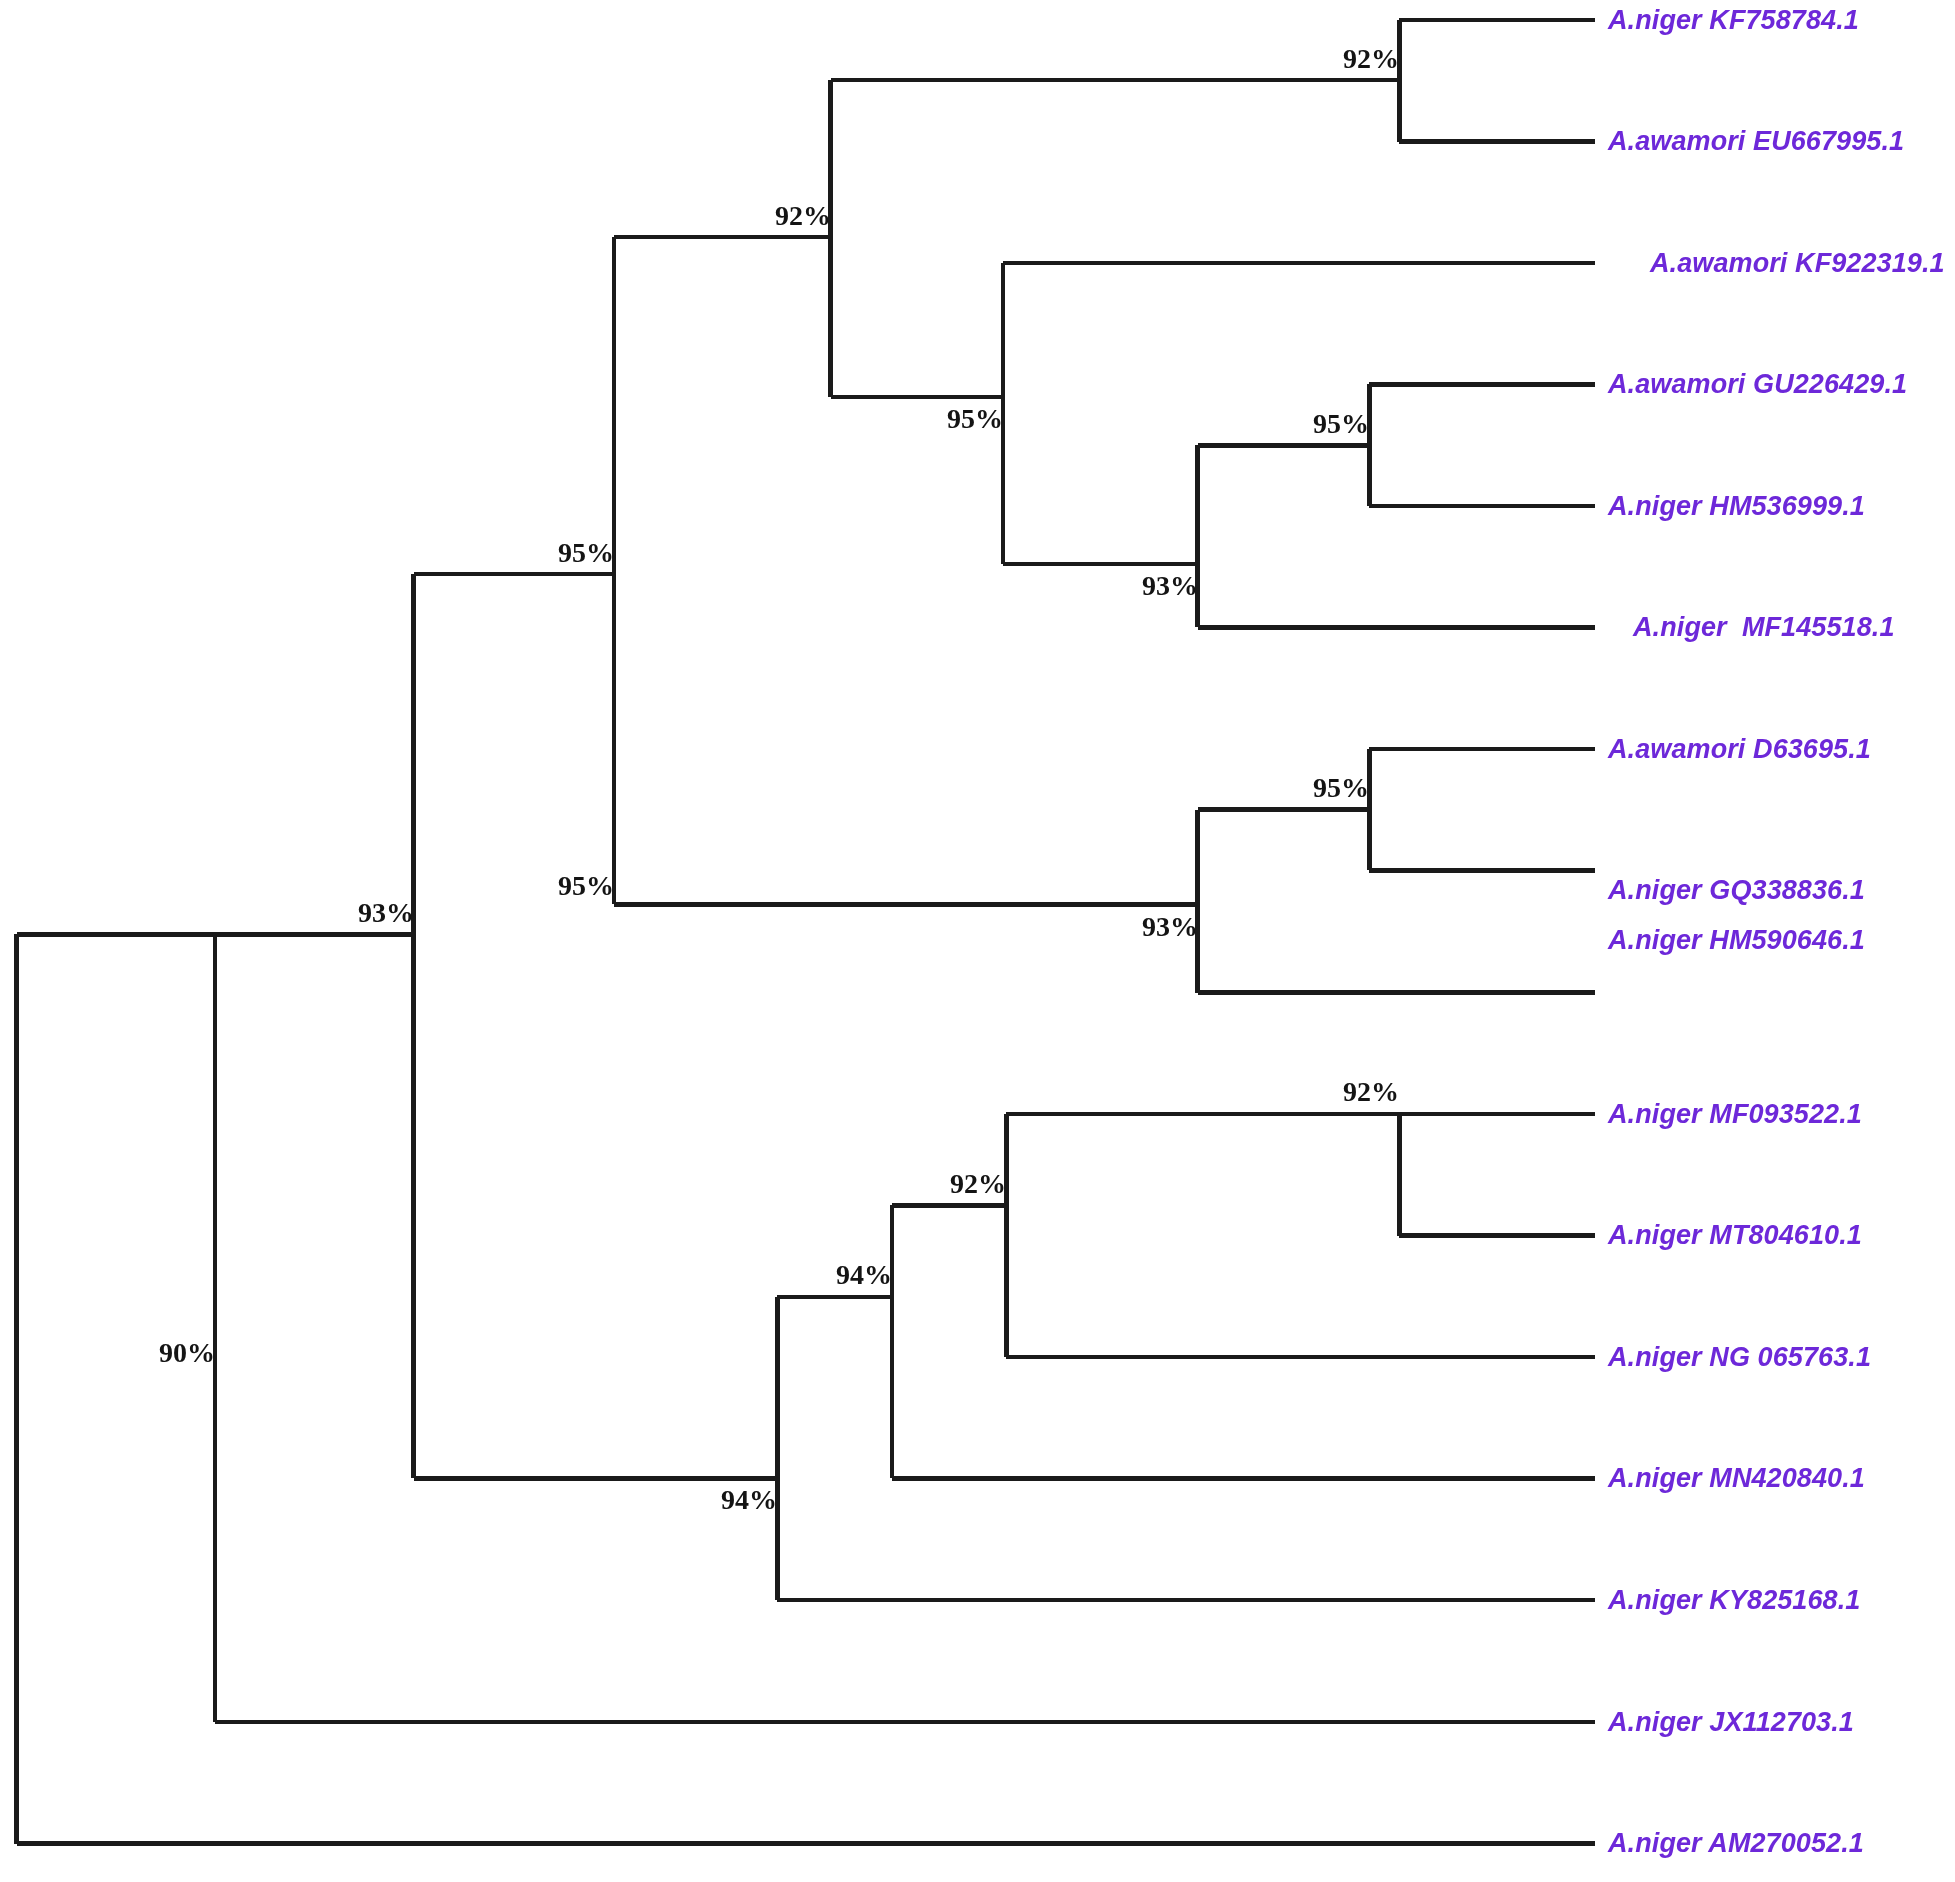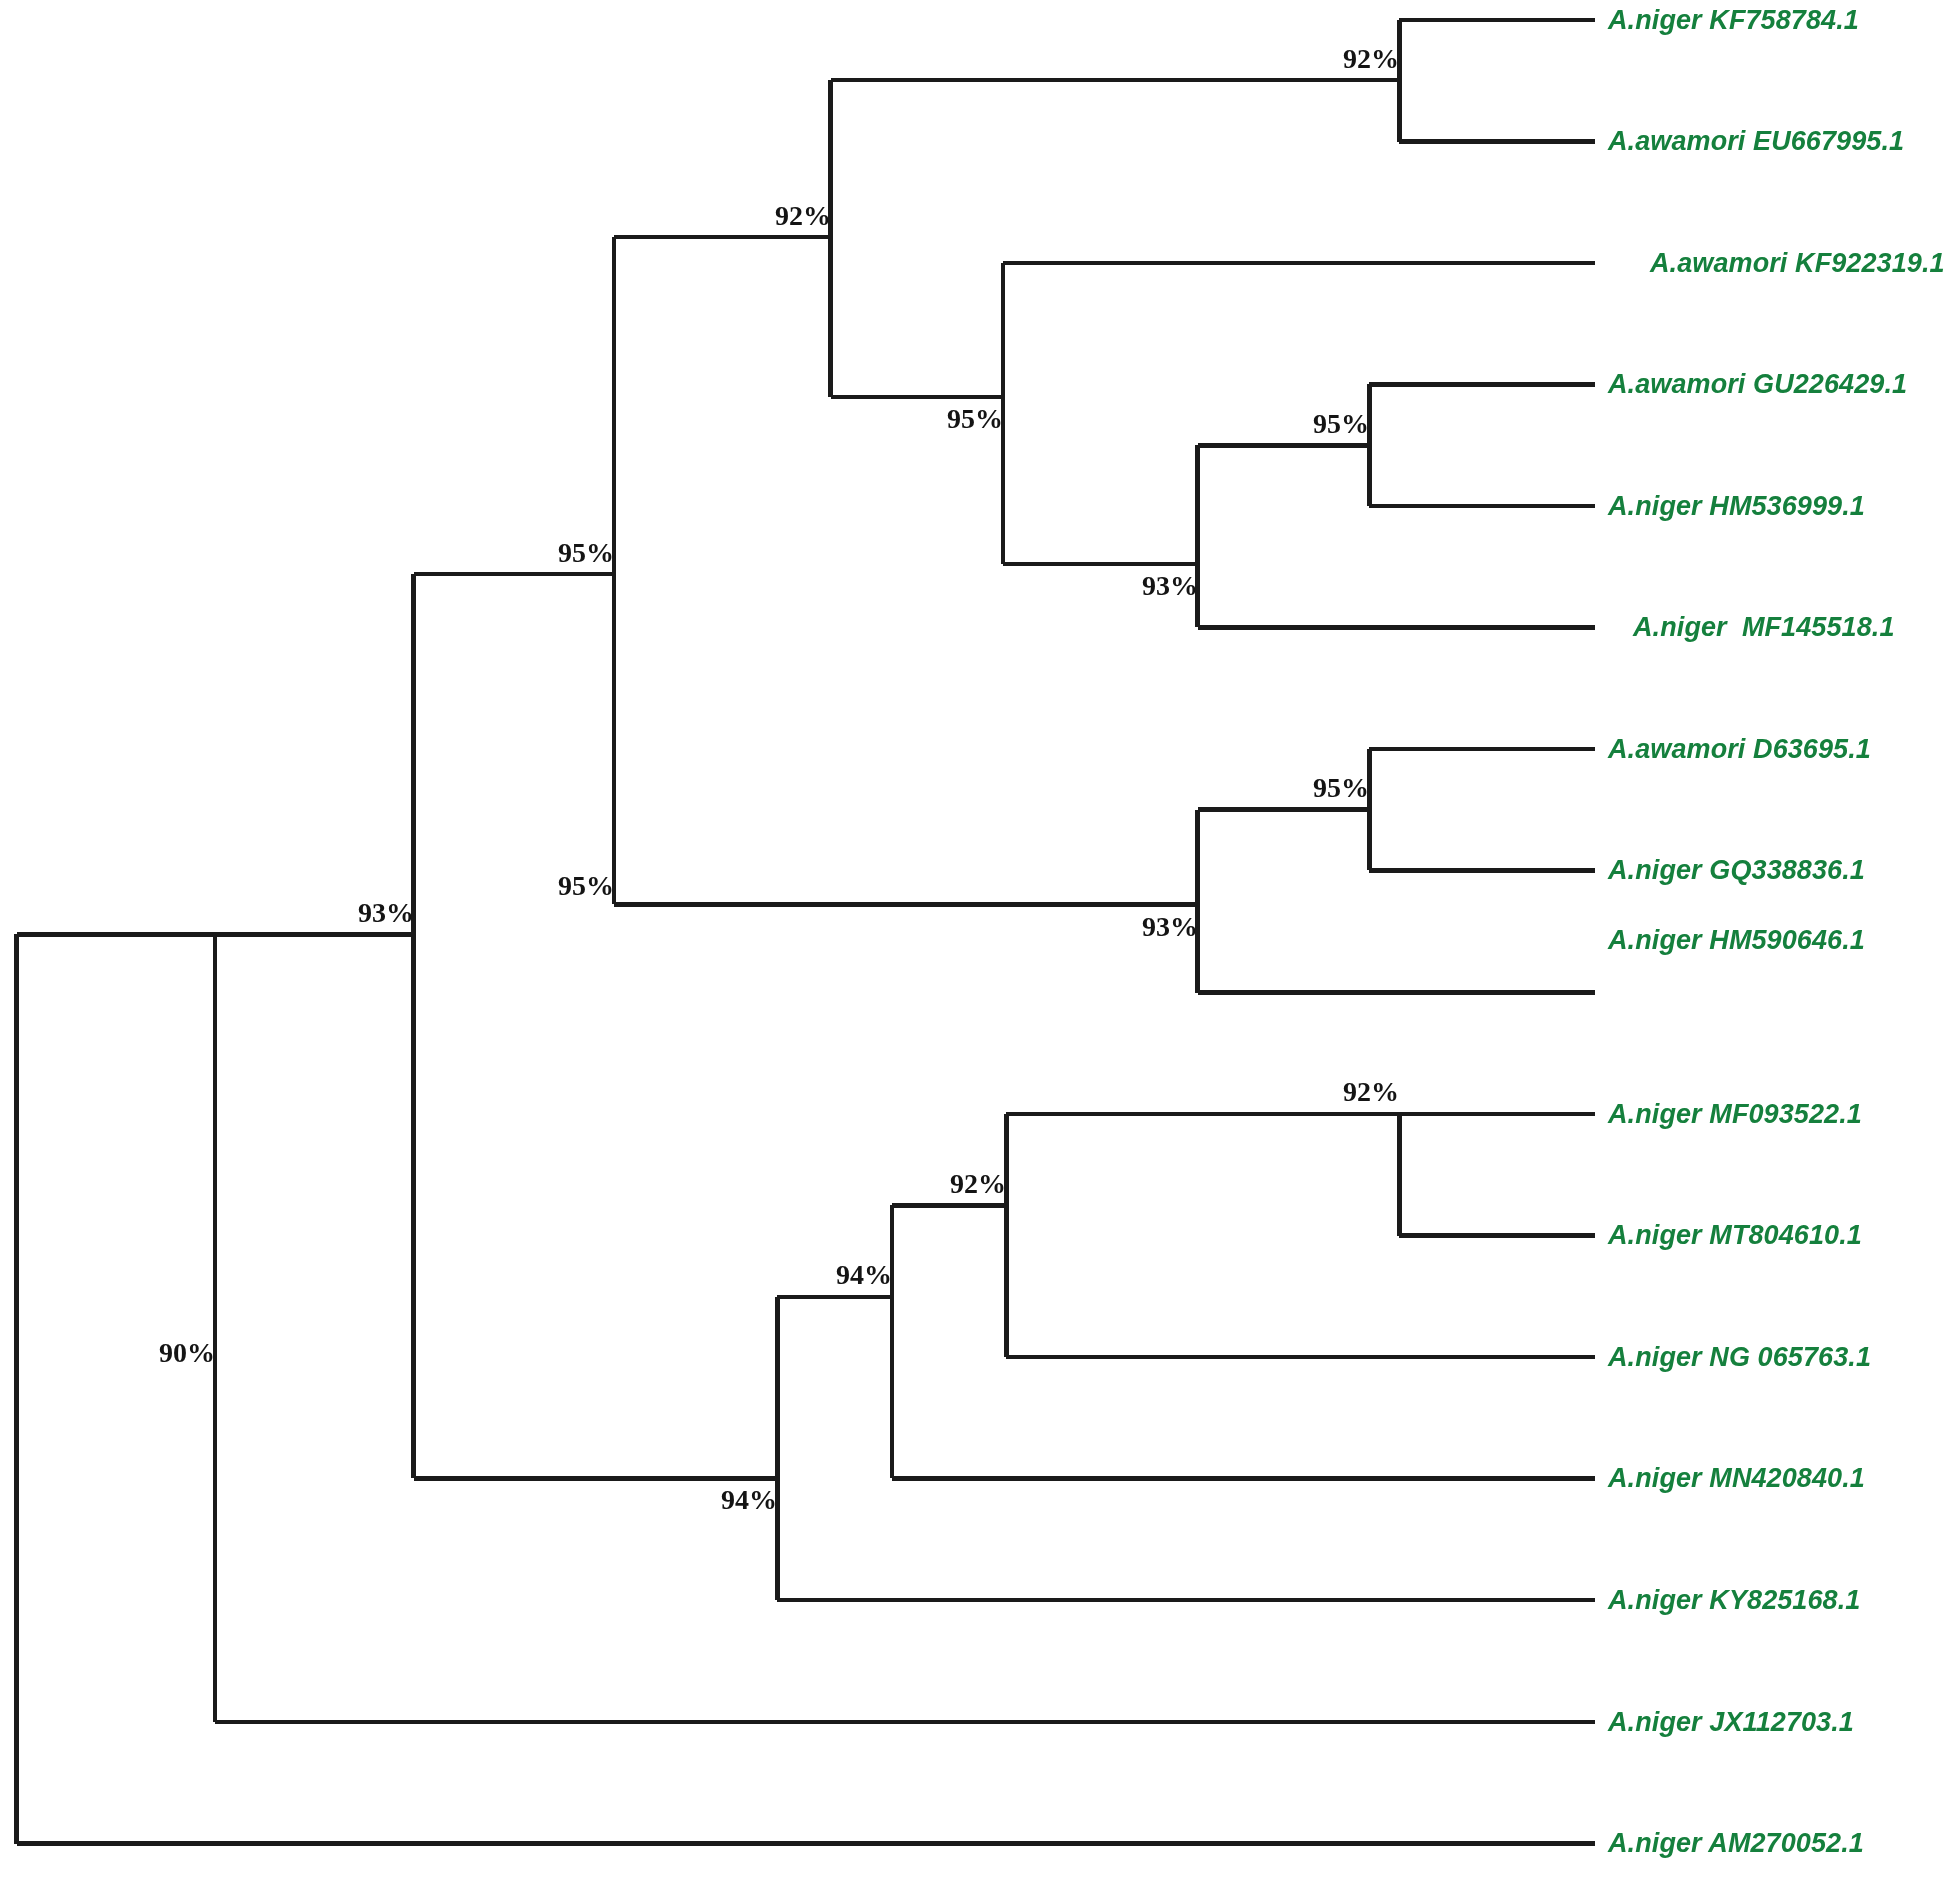--- a/index.html
+++ b/index.html
@@ -21,21 +21,21 @@
     top: 0;
     width: 1955px;
     height: 1883px;
   }
   .tip-label {
     position: absolute;
     font-family: "Liberation Sans", sans-serif;
     font-style: italic;
     font-weight: bold;
     font-size: 27px;
-    color: #15803d;
+    color: #6d28d9;
     white-space: pre;
     transform: translateY(-50%);
     letter-spacing: 0.1px;
   }
   .support-label {
     position: absolute;
     font-family: "Liberation Serif", serif;
     font-weight: bold;
     font-size: 28px;
     color: #141414;
@@ -121,21 +121,21 @@
     </g>
   </svg>
 
   <div class="tip-label" style="left:1608px; top:20px;">A.niger KF758784.1</div>
   <div class="tip-label" style="left:1608px; top:141px;">A.awamori EU667995.1</div>
   <div class="tip-label" style="left:1608px; top:263px;margin-left:42px;">A.awamori KF922319.1</div>
   <div class="tip-label" style="left:1608px; top:384px;">A.awamori GU226429.1</div>
   <div class="tip-label" style="left:1608px; top:506px;">A.niger HM536999.1</div>
   <div class="tip-label" style="left:1608px; top:627px;margin-left:25px;">A.niger  MF145518.1</div>
   <div class="tip-label" style="left:1608px; top:749px;">A.awamori D63695.1</div>
-  <div class="tip-label" style="left:1608px; top:870px;">A.niger GQ338836.1</div>
+  <div class="tip-label" style="left:1608px; top:890px;">A.niger GQ338836.1</div>
   <div class="tip-label" style="left:1608px; top:940px;">A.niger HM590646.1</div>
   <div class="tip-label" style="left:1608px; top:1114px;">A.niger MF093522.1</div>
   <div class="tip-label" style="left:1608px; top:1235px;">A.niger MT804610.1</div>
   <div class="tip-label" style="left:1608px; top:1357px;">A.niger NG 065763.1</div>
   <div class="tip-label" style="left:1608px; top:1478px;">A.niger MN420840.1</div>
   <div class="tip-label" style="left:1608px; top:1600px;">A.niger KY825168.1</div>
   <div class="tip-label" style="left:1608px; top:1722px;">A.niger JX112703.1</div>
   <div class="tip-label" style="left:1608px; top:1843px;">A.niger AM270052.1</div>
 
   <div class="support-label right-of-node" style="left:1399px; top:75px;">92%</div>

